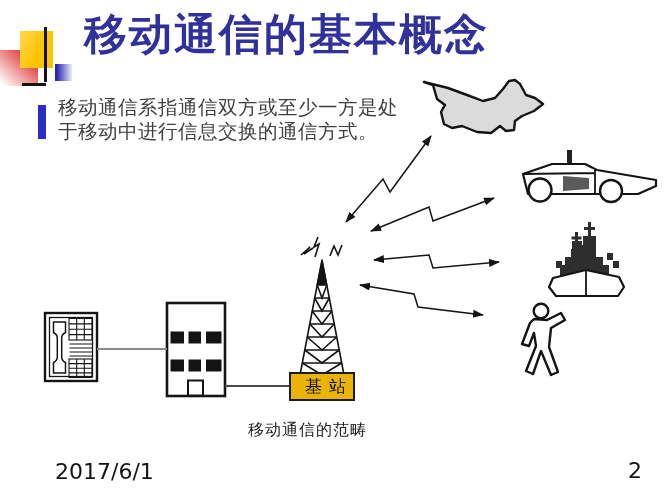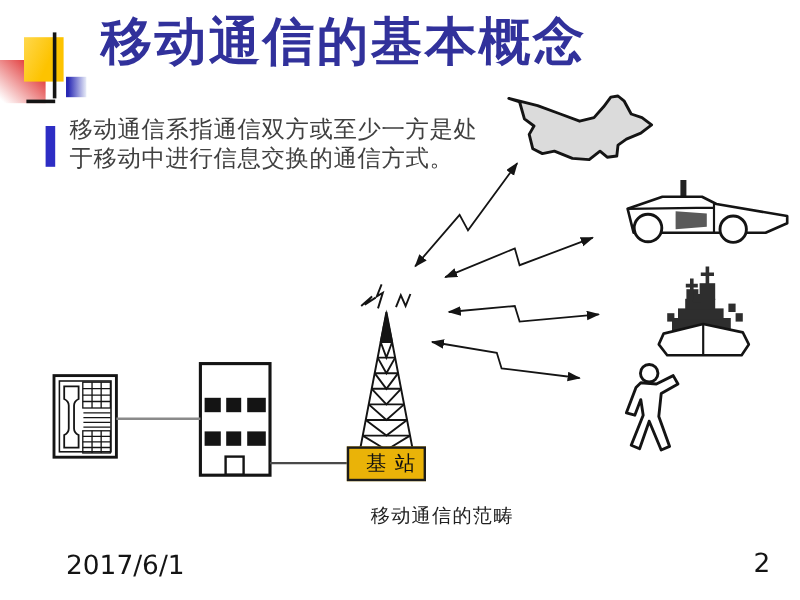--- a/index.html
+++ b/index.html
@@ -32,21 +32,21 @@
   
   .diagram{position:absolute;left:0;top:0;}
   .bs-box{
     position:absolute;left:289px;top:372px;width:62px;height:25px;
     background:#eab308;border:2px solid #1c1c1c;
     display:flex;align-items:center;justify-content:flex-end;
     font-family:"DejaVu Serif","Liberation Serif",serif;
     font-size:17px;color:#111;letter-spacing:7px;text-indent:7px;
   }
   .caption{
-    position:absolute;left:248px;top:420px;width:180px;text-align:right;
+    position:absolute;left:248px;top:420px;width:180px;text-align:left;
     font-family:"DejaVu Serif","Liberation Serif",serif;
     font-size:16px;color:#222;letter-spacing:1px;white-space:nowrap;
   }
   
   .footer-date{position:absolute;left:55px;top:459px;font-size:22px;color:#141414;}
   .page-number{position:absolute;left:612px;top:458px;width:30px;text-align:right;
     font-size:22px;color:#141414;}
 </style>
 </head>
 <body>

